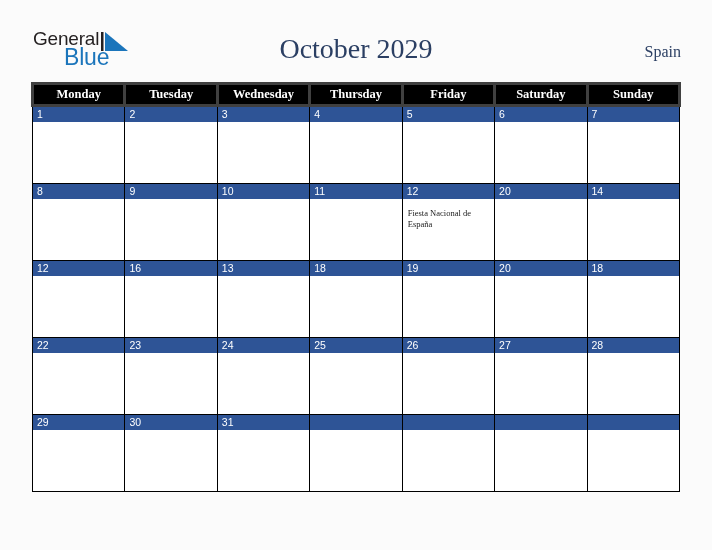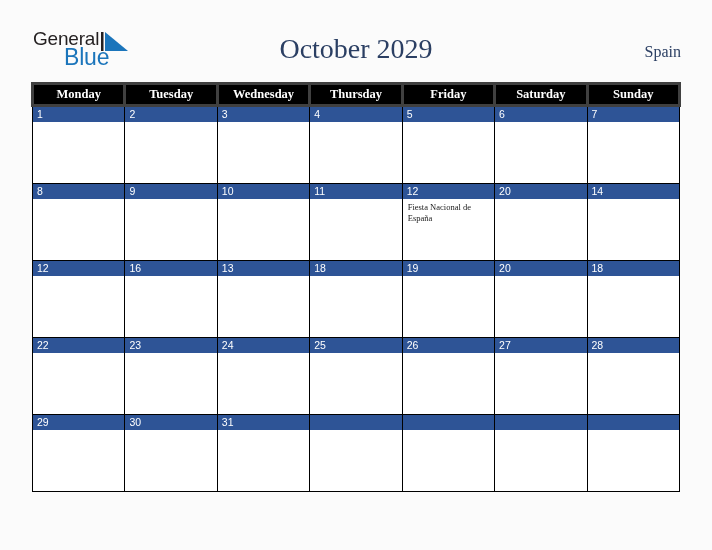--- a/index.html
+++ b/index.html
@@ -129,21 +129,21 @@
     font-family: "Liberation Sans", sans-serif;
     font-size: 10.5px;
     line-height: 15px;
     padding-left: 4px;
     box-sizing: border-box;
     overflow: hidden;
     white-space: nowrap;
   }
 
   .events {
-    padding: 3px 4px 0 5px;
+    padding: 9px 4px 0 5px;
     box-sizing: border-box;
   }
   .event {
     font-family: "Liberation Serif", serif;
     font-size: 8.5px;
     line-height: 10.5px;
     color: #1a1a1a;
     word-wrap: break-word;
   }
 </style>

